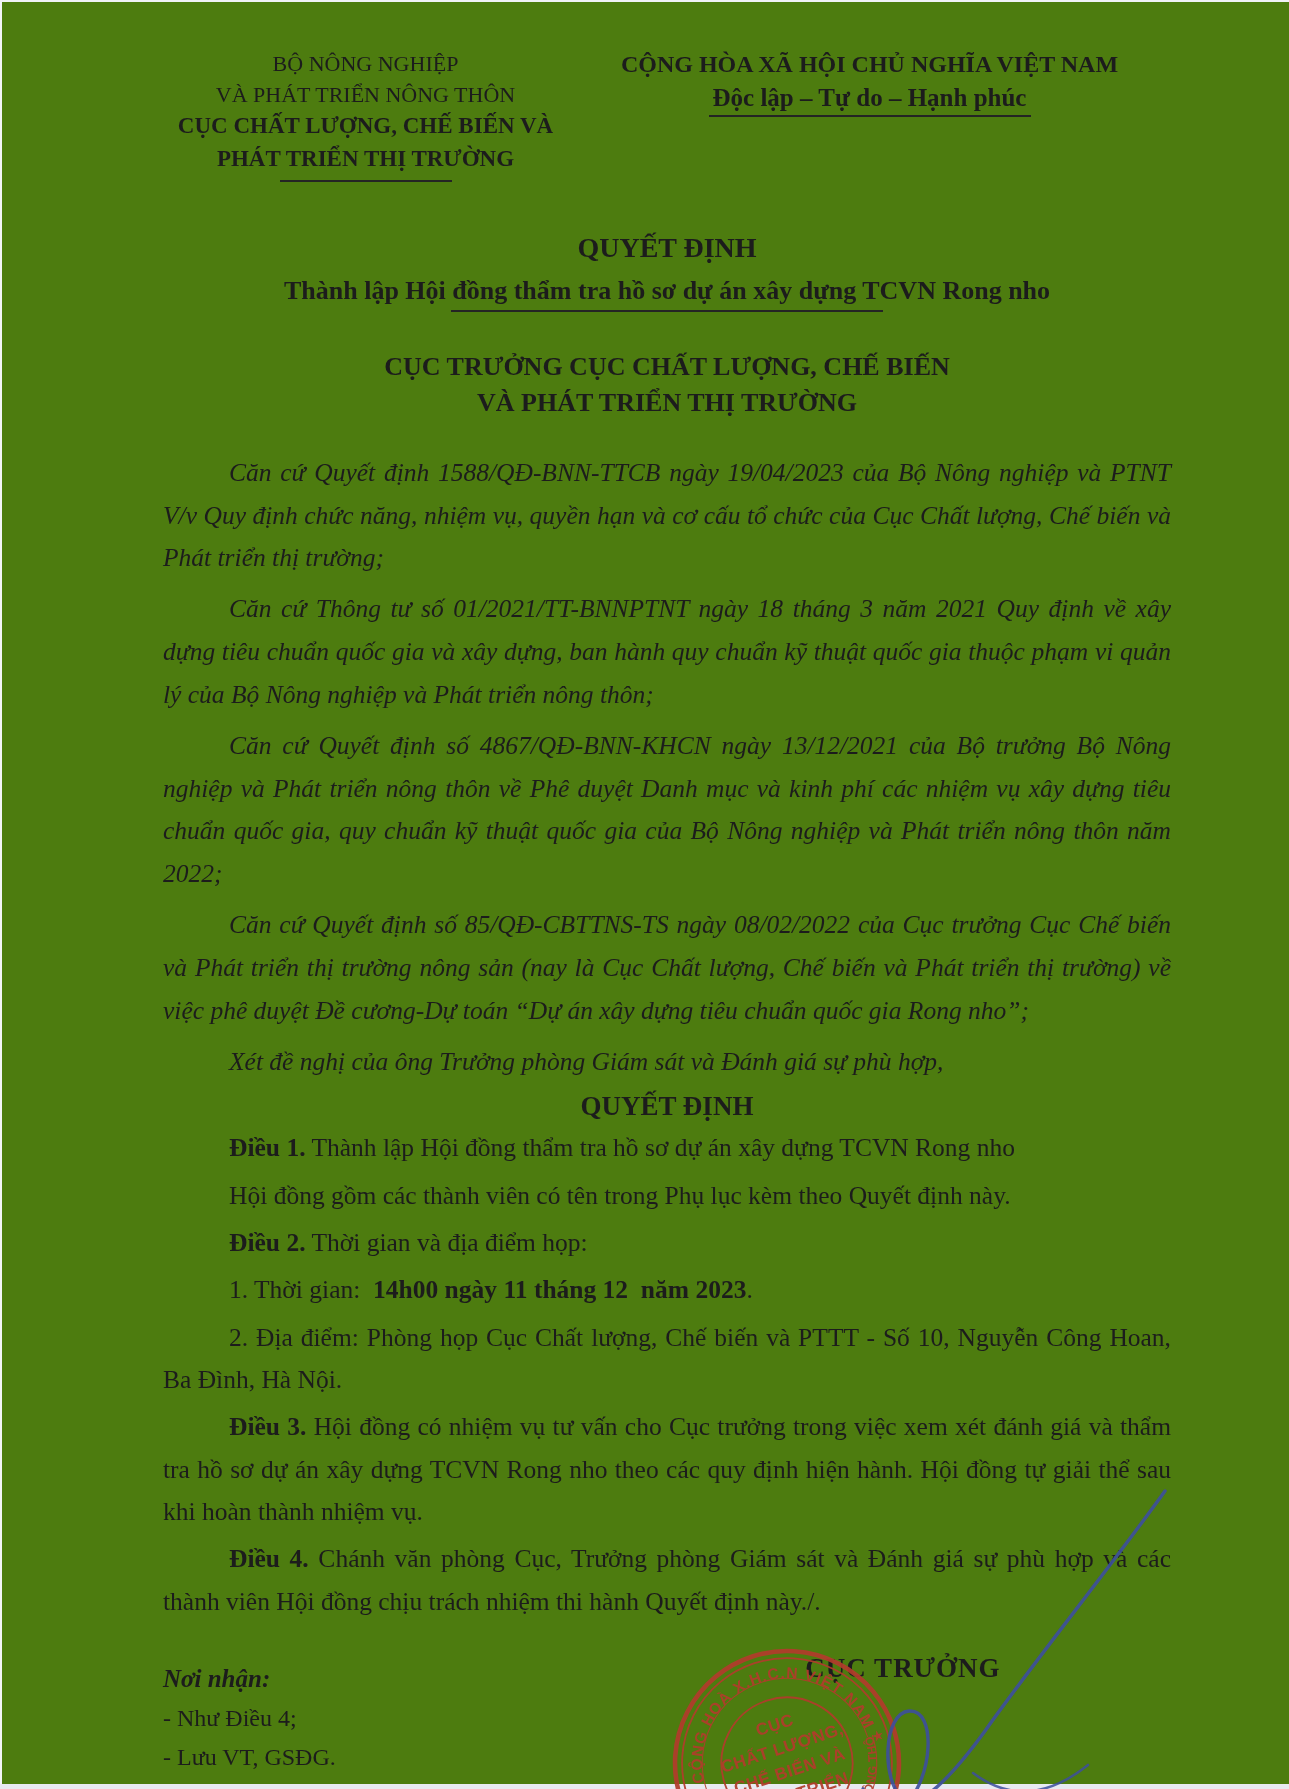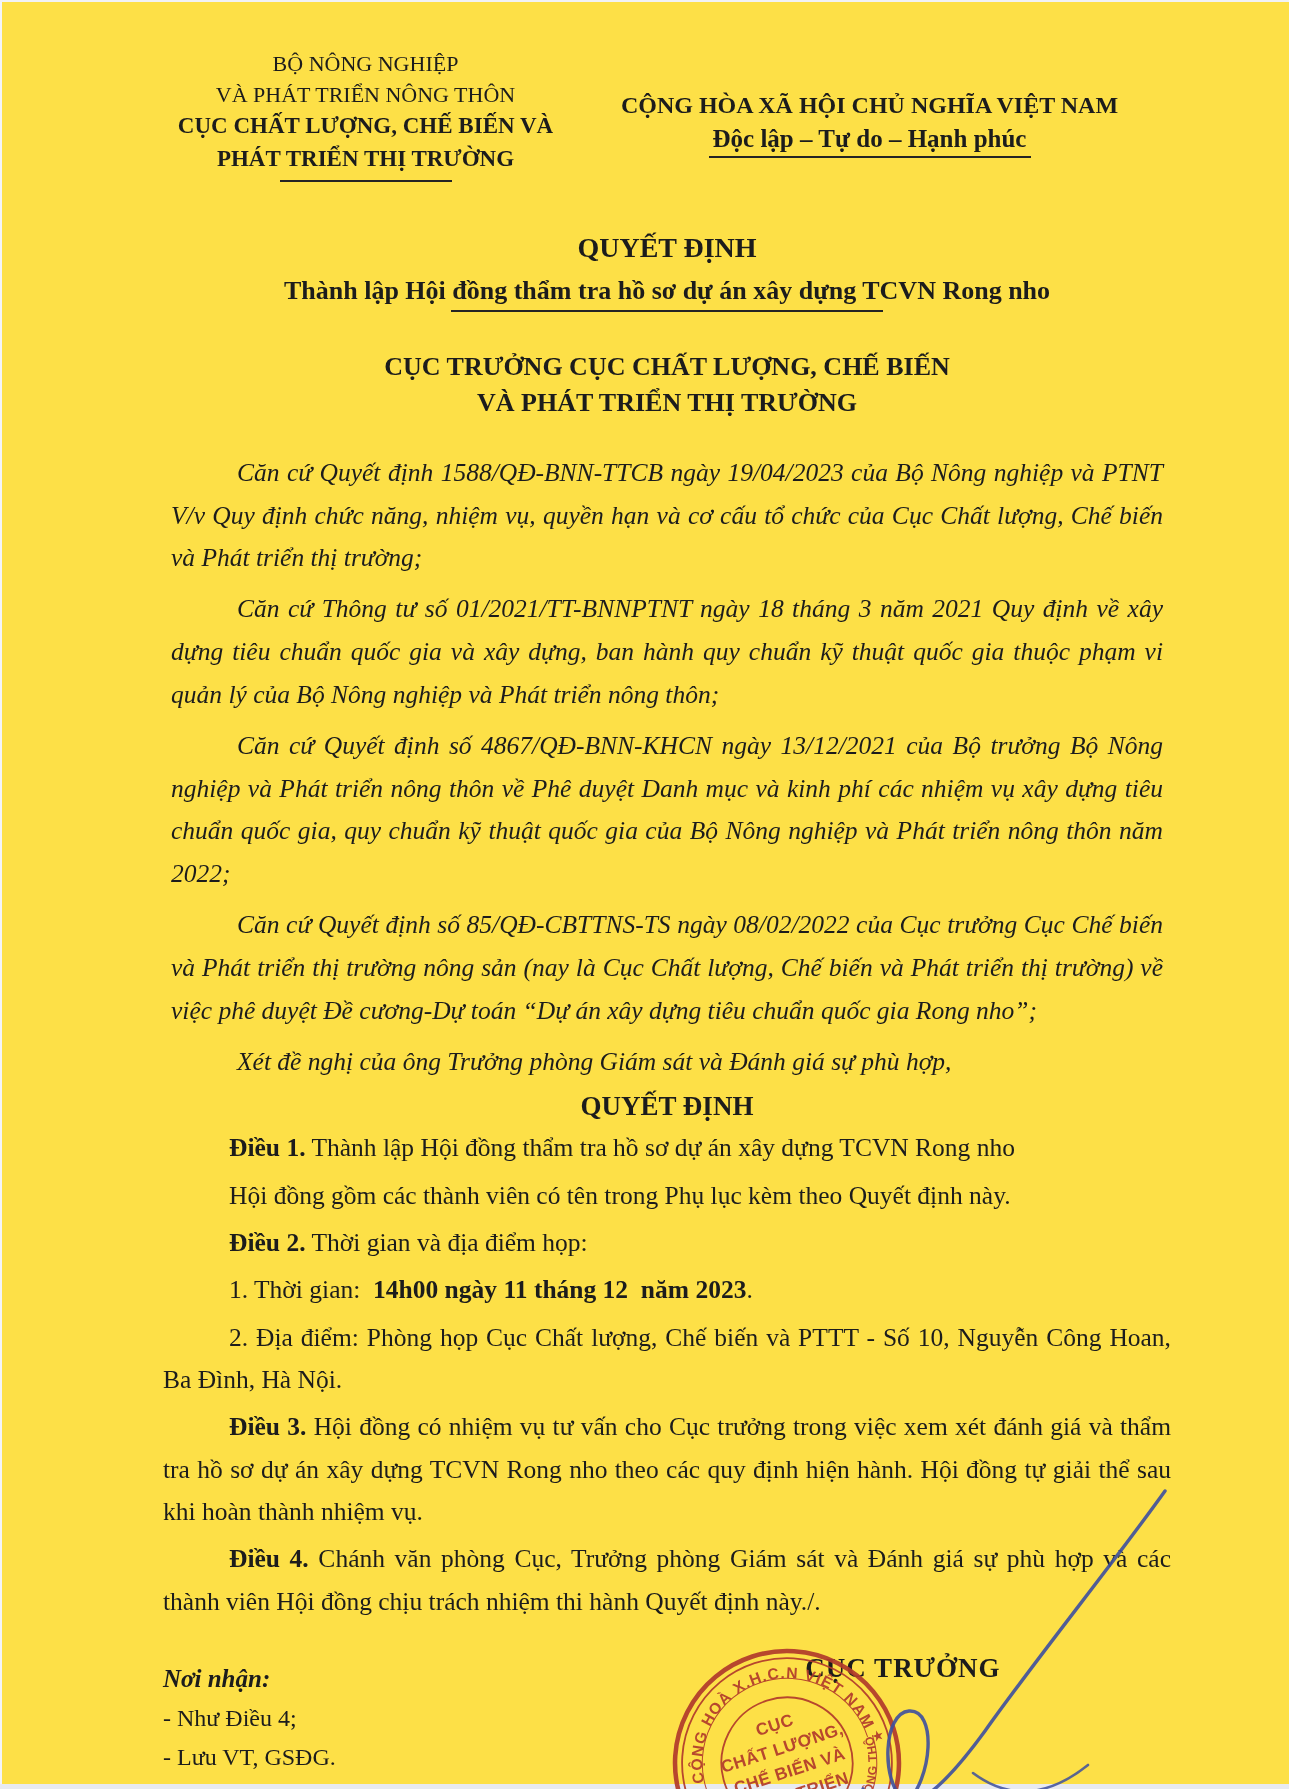--- a/index.html
+++ b/index.html
@@ -1,49 +1,49 @@
 <!DOCTYPE html>
 <html><head>
 <meta charset="utf-8">
 <style>
   html,body{margin:0;padding:0;background:#e9ebf0;}
   .page{
-    position:relative;width:1289px;height:1789px;background:#fde047;
+    position:relative;width:1289px;height:1789px;background:#4d7c0f;
     color:#1c1c1c;font-family:"Liberation Serif","DejaVu Serif",serif;
     overflow:hidden;box-shadow:inset 0 2px 0 #f1f2f6, inset 0 -5px 0 #e8eaf1, inset 2px 0 0 #f3f4f8;
   }
   .content{padding:48px 118px 0 163px;}
 
   
   .hdr{display:flex;}
   .hdr-left{width:405px;text-align:center;}
   .hdr-right{flex:1;text-align:center;}
   .h-line{font-size:22px;line-height:1.42;}
   .h-line.bold{font-weight:bold;font-size:23px;}
   .rule{height:2px;background:#242424;}
   .rule-issuer{width:172px;margin:4px auto 8px;}
   .doc-number{font-size:25px;margin-top:10px;white-space:pre;}
-  .nh1{font-weight:bold;font-size:24px;line-height:1.4;margin-top:41px;}
+  .nh1{font-weight:bold;font-size:24px;line-height:1.4;}
   .nh2{font-weight:bold;font-size:25px;margin-top:2px;}
   .rule-motto{width:322px;margin:3px auto 0;}
   .place-date{font-style:italic;font-size:25px;margin-top:46px;}
 
   
   .title-block{margin-top:42px;text-align:center;}
   .doc-title{font-weight:bold;font-size:28px;}
   .doc-subtitle{font-weight:bold;font-size:26px;margin-top:12px;}
   .rule-subtitle{width:432px;margin:4px auto 0;}
   .authority{font-weight:bold;font-size:26px;}
   .authority.first{margin-top:40px;}
   .authority.second{margin-top:6px;}
 
   
   .preamble{margin-top:34px;}
   p.cite{font-style:italic;text-align:justify;text-indent:66px;
-         font-size:25.5px;line-height:1.68;margin:8px 8px;}
+         font-size:25.5px;line-height:1.68;margin:8px 0;}
   .decide-heading{text-align:center;font-weight:bold;font-size:27px;margin:8px 0 4px;}
   .articles p{text-align:justify;text-indent:66px;font-size:25.5px;line-height:1.66;margin:5px 0;}
   .lbl{font-weight:bold;}
   .bold-val{font-weight:bold;white-space:pre-wrap;}
 
   
   .footer{position:relative;height:340px;margin-top:18px;}
   .recipients{position:absolute;left:0;top:18px;font-size:24px;line-height:1.62;}
   .recip-heading{font-weight:bold;font-style:italic;font-size:25px;}
   .sig-title{position:absolute;left:556px;top:12px;width:368px;text-align:center;

